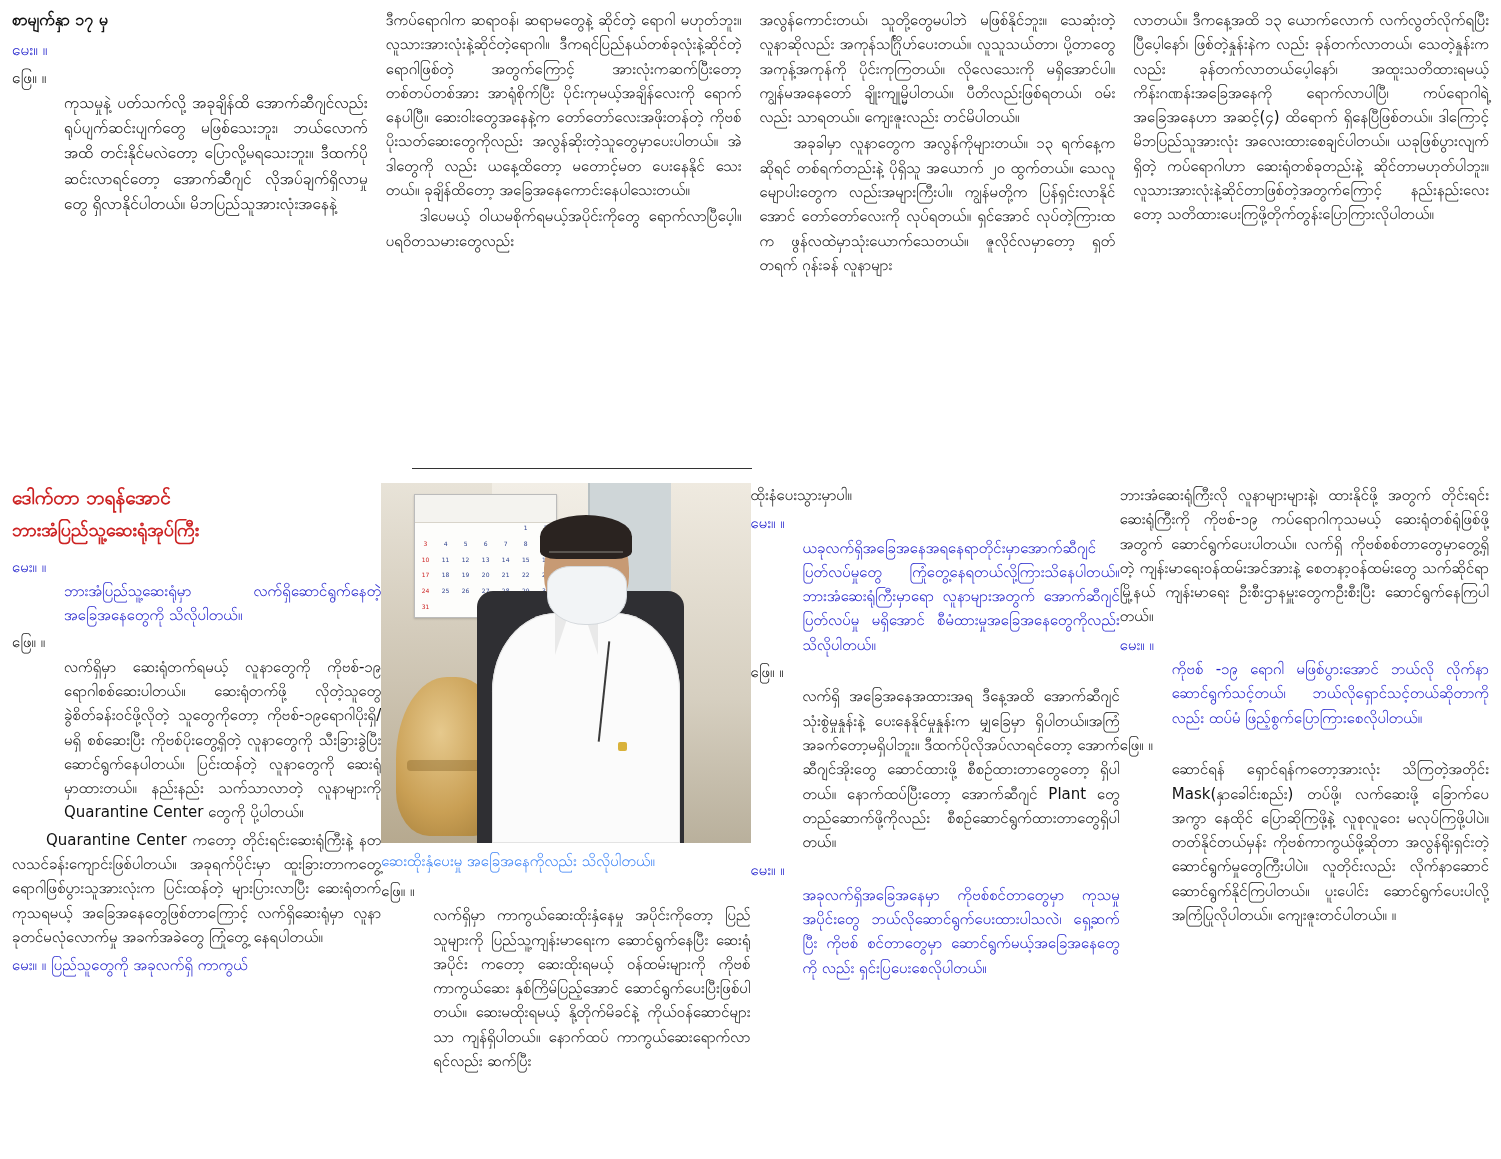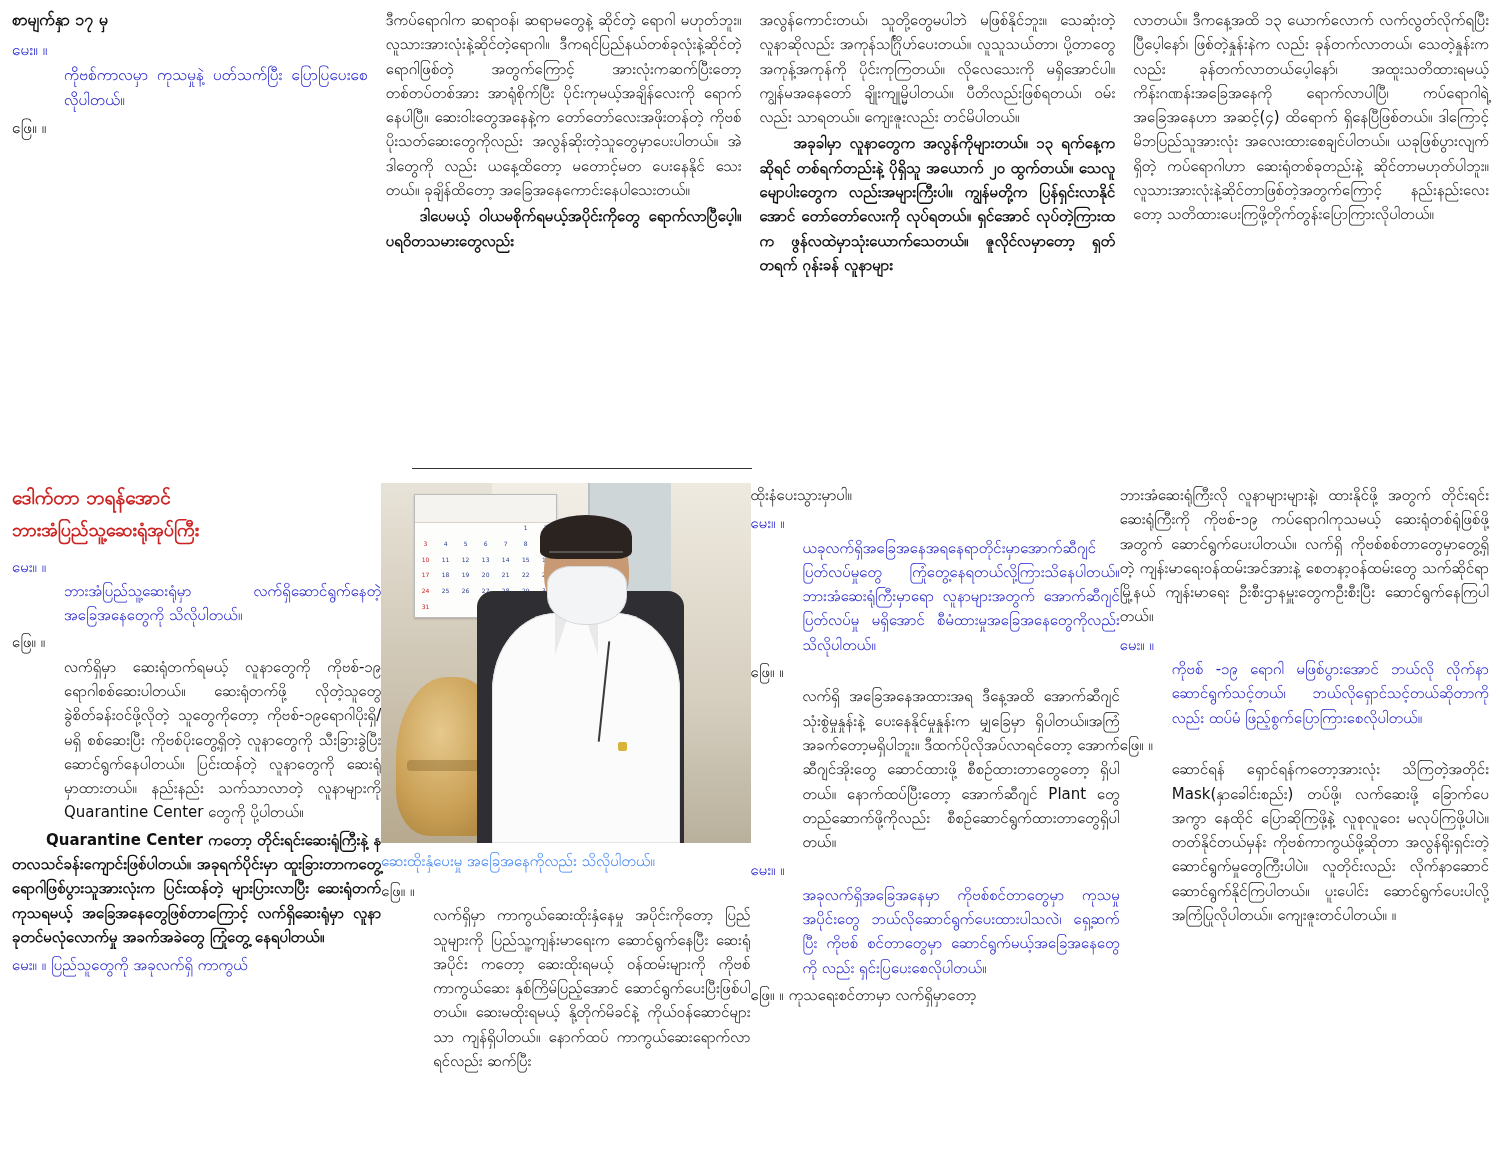--- a/index.html
+++ b/index.html
@@ -37,21 +37,20 @@
   p.para {
     margin: 0 0 2px 0;
     font-size: 15px;
     line-height: 1.62;
     text-align: justify;
     text-justify: inter-word;
     word-break: break-word;
   }
   p.indent {
     text-indent: 34px;
-    font-weight: bold;
   }
   .heading-label {
     font-size: 16px;
     font-weight: bold;
     margin: 0 0 6px 0;
     line-height: 1.5;
   }
 
   
   .qa {
@@ -291,24 +290,24 @@
 <body>
 
 <div class="page">
 
   <div class="top-section">
 
     <div class="col">
       <div class="heading-label">စာမျက်နှာ ၁၇ မှ</div>
       <div class="qa">
         <span class="tag">မေး။ ။</span>
-        <span class="hang">ကိုဗစ်ကာလမှာ ကုသမှုနဲ့ ပတ်သက်ပြီး ပြောပြပေးစေလိုပါတယ်။</span>
       </div>
       <div class="ans">
         <span class="tag">ဖြေ။ ။</span>
+        <span class="hang">ကုသမှုနဲ့ ပတ်သက်လို့ အခုချိန်ထိ အောက်ဆီဂျင်လည်း ရုပ်ပျက်ဆင်းပျက်တွေ မဖြစ်သေးဘူး၊ ဘယ်လောက်အထိ တင်းနိုင်မလဲတော့ ပြောလို့မရသေးဘူး။ ဒီထက်ပိုဆင်းလာရင်တော့ အောက်ဆီဂျင် လိုအပ်ချက်ရှိလာမှုတွေ ရှိလာနိုင်ပါတယ်။ မိဘပြည်သူအားလုံးအနေနဲ့</span>
       </div>
     </div>
 
     <div class="col">
       <p class="para">ဒီကပ်ရောဂါက ဆရာဝန်၊ ဆရာမတွေနဲ့ ဆိုင်တဲ့ ရောဂါ မဟုတ်ဘူး။ လူသားအားလုံးနဲ့ဆိုင်တဲ့ရောဂါ။ ဒီကရင်ပြည်နယ်တစ်ခုလုံးနဲ့ဆိုင်တဲ့ ရောဂါဖြစ်တဲ့ အတွက်ကြောင့် အားလုံးကဆက်ပြီးတော့ တစ်တပ်တစ်အား အာရုံစိုက်ပြီး ပိုင်းကုမယ့်အချိန်လေးကို ရောက်နေပါပြီ။ ဆေးဝါးတွေအနေနဲ့က တော်တော်လေးအဖိုးတန်တဲ့ ကိုဗစ်ပိုးသတ်ဆေးတွေကိုလည်း အလွန်ဆိုးတဲ့သူတွေမှာပေးပါတယ်။ အဲဒါတွေကို လည်း ယနေ့ထိတော့ မတောင့်မတ ပေးနေနိုင် သေးတယ်။ ခုချိန်ထိတော့ အခြေအနေကောင်းနေပါသေးတယ်။</p>
       <p class="para indent">ဒါပေမယ့် ဝါယမစိုက်ရမယ့်အပိုင်းကိုတွေ ရောက်လာပြီပေ့ါ။ ပရဝိတသမားတွေလည်း</p>
     </div>
 
     <div class="col">
       <p class="para">အလွန်ကောင်းတယ်၊ သူတို့တွေမပါဘဲ မဖြစ်နိုင်ဘူး။ သေဆုံးတဲ့လူနာဆိုလည်း အကုန်သင်္ဂြိုဟ်ပေးတယ်။ လူသူသယ်တာ၊ ပို့တာတွေ အကုန့်အကုန်ကို ပိုင်းကုကြတယ်။ လိုလေသေးကို မရှိအောင်ပါ။ ကျွန်မအနေတော် ချိုးကျုမ္မိပါတယ်။ ပီတိလည်းဖြစ်ရတယ်၊ ဝမ်းလည်း သာရတယ်။ ကျေးဇူးလည်း တင်မိပါတယ်။</p>
@@ -440,24 +439,20 @@
         <span class="hang">ယခုလက်ရှိအခြေအနေအရနေရာတိုင်းမှာအောက်ဆီဂျင်ပြတ်လပ်မှုတွေ ကြုံတွေ့နေရတယ်လို့ကြားသိနေပါတယ်။ ဘားအံဆေးရုံကြီးမှာရော လူနာများအတွက် အောက်ဆီဂျင် ပြတ်လပ်မှု မရှိအောင် စီမံထားမှုအခြေအနေတွေကိုလည်း သိလိုပါတယ်။</span>
       </div>
       <div class="ans">
         <span class="tag">ဖြေ။ ။</span>
         <span class="hang">လက်ရှိ အခြေအနေအထားအရ ဒီနေ့အထိ အောက်ဆီဂျင်သုံးစွဲမှုနှုန်းနဲ့ ပေးနေနိုင်မှုနှုန်းက မျှခြေမှာ ရှိပါတယ်။အကြံအခက်တော့မရှိပါဘူး။ ဒီထက်ပိုလိုအပ်လာရင်တော့ အောက်ဆီဂျင်အိုးတွေ ဆောင်ထားဖို့ စီစဉ်ထားတာတွေတော့ ရှိပါတယ်။ နောက်ထပ်ပြီးတော့ အောက်ဆီဂျင် Plant တွေ တည်ဆောက်ဖို့ကိုလည်း စီစဉ်ဆောင်ရွက်ထားတာတွေရှိပါတယ်။</span>
       </div>
       <div class="qa">
         <span class="tag">မေး။ ။</span>
         <span class="hang">အခုလက်ရှိအခြေအနေမှာ ကိုဗစ်စင်တာတွေမှာ ကုသမှုအပိုင်းတွေ ဘယ်လိုဆောင်ရွက်ပေးထားပါသလဲ၊ ရှေ့ဆက်ပြီး ကိုဗစ် စင်တာတွေမှာ ဆောင်ရွက်မယ့်အခြေအနေတွေကို လည်း ရှင်းပြပေးစေလိုပါတယ်။</span>
       </div>
-      <div class="ans">
-        <span class="tag">ဖြေ။ ။</span>
-        <span>ကုသရေးစင်တာမှာ လက်ရှိမှာတော့</span>
-      </div>
     </div>
 
     <div class="col bottom-col">
       <p class="para">ဘားအံဆေးရုံကြီးလို လူနာများများနဲ့၊ ထားနိုင်ဖို့ အတွက် တိုင်းရင်းဆေးရုံကြီးကို ကိုဗစ်-၁၉ ကပ်ရောဂါကုသမယ့် ဆေးရုံတစ်ရုံဖြစ်ဖို့အတွက် ဆောင်ရွက်ပေးပါတယ်။ လက်ရှိ ကိုဗစ်စစ်တာတွေမှာတွေ့ရှိတဲ့ ကျန်းမာရေးဝန်ထမ်းအင်အားနဲ့ စေတနာ့ဝန်ထမ်းတွေ သက်ဆိုင်ရာမြို့နယ် ကျန်းမာရေး ဦးစီးဌာနမှူးတွေကဦးစီးပြီး ဆောင်ရွက်နေကြပါတယ်။</p>
       <div class="qa">
         <span class="tag">မေး။ ။</span>
         <span class="hang">ကိုဗစ် -၁၉ ရောဂါ မဖြစ်ပွားအောင် ဘယ်လို လိုက်နာဆောင်ရွက်သင့်တယ်၊ ဘယ်လိုရှောင်သင့်တယ်ဆိုတာကိုလည်း ထပ်မံ ဖြည့်စွက်ပြောကြားစေလိုပါတယ်။</span>
       </div>
       <div class="ans">
         <span class="tag">ဖြေ။ ။</span>

